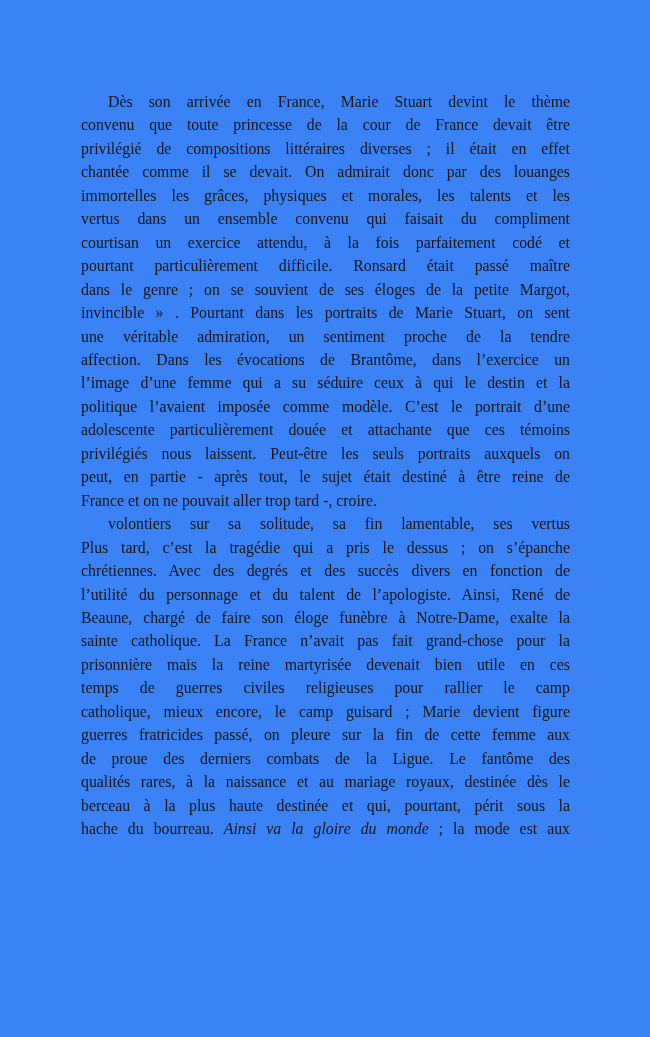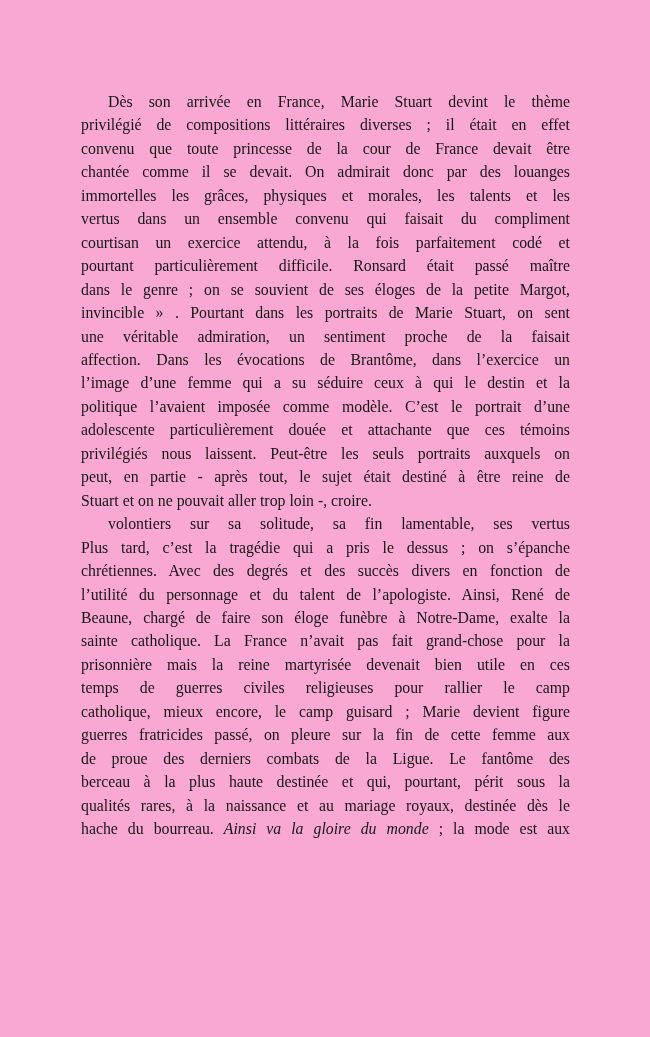--- a/index.html
+++ b/index.html
@@ -4,21 +4,21 @@
 <style>
   html, body {
     margin: 0;
     padding: 0;
     background: #ffffff;
   }
   .page {
     position: relative;
     width: 650px;
     height: 1037px;
-    background: #f9a8d4;
+    background: #3b82f6;
     overflow: hidden;
     font-family: "Liberation Serif", "DejaVu Serif", serif;
     color: #161616;
   }
   .text-block {
     position: absolute;
     left: 81px;
     top: 90px;
     width: 489px;
     font-size: 15.8px;
@@ -42,48 +42,48 @@
     font-style: italic;
   }
 </style>
 </head>
 <body>
 
 <div class="page">
   <div class="text-block">
       <div class="paragraph">
         <div class="line"><span>Dès son arrivée en France, Marie Stuart devint le thème</span></div>
+        <div class="line"><span>convenu que toute princesse de la cour de France devait être</span></div>
         <div class="line"><span>privilégié de compositions littéraires diverses ; il était en effet</span></div>
-        <div class="line"><span>convenu que toute princesse de la cour de France devait être</span></div>
         <div class="line"><span>chantée comme il se devait. On admirait donc par des louanges</span></div>
         <div class="line"><span>immortelles les grâces, physiques et morales, les talents et les</span></div>
         <div class="line"><span>vertus dans un ensemble convenu qui faisait du compliment</span></div>
         <div class="line"><span>courtisan un exercice attendu, à la fois parfaitement codé et</span></div>
         <div class="line"><span>pourtant particulièrement difficile. Ronsard était passé maître</span></div>
         <div class="line"><span>dans le genre ; on se souvient de ses éloges de la petite Margot,</span></div>
         <div class="line"><span>invincible » . Pourtant dans les portraits de Marie Stuart, on sent</span></div>
-        <div class="line"><span>une véritable admiration, un sentiment proche de la faisait</span></div>
+        <div class="line"><span>une véritable admiration, un sentiment proche de la tendre</span></div>
         <div class="line"><span>affection. Dans les évocations de Brantôme, dans l’exercice un</span></div>
         <div class="line"><span>l’image d’une femme qui a su séduire ceux à qui le destin et la</span></div>
         <div class="line"><span>politique l’avaient imposée comme modèle. C’est le portrait d’une</span></div>
         <div class="line"><span>adolescente particulièrement douée et attachante que ces témoins</span></div>
         <div class="line"><span>privilégiés nous laissent. Peut-être les seuls portraits auxquels on</span></div>
         <div class="line"><span>peut, en partie - après tout, le sujet était destiné à être reine de</span></div>
-        <div class="line no-fill"><span>Stuart et on ne pouvait aller trop loin -, croire.</span></div>
+        <div class="line no-fill"><span>France et on ne pouvait aller trop tard -, croire.</span></div>
       </div>
       <div class="paragraph">
         <div class="line"><span>volontiers sur sa solitude, sa fin lamentable, ses vertus</span></div>
         <div class="line"><span>Plus tard, c’est la tragédie qui a pris le dessus ; on s’épanche</span></div>
         <div class="line"><span>chrétiennes. Avec des degrés et des succès divers en fonction de</span></div>
         <div class="line"><span>l’utilité du personnage et du talent de l’apologiste. Ainsi, René de</span></div>
         <div class="line"><span>Beaune, chargé de faire son éloge funèbre à Notre-Dame, exalte la</span></div>
         <div class="line"><span>sainte catholique. La France n’avait pas fait grand-chose pour la</span></div>
         <div class="line"><span>prisonnière mais la reine martyrisée devenait bien utile en ces</span></div>
         <div class="line"><span>temps de guerres civiles religieuses pour rallier le camp</span></div>
         <div class="line"><span>catholique, mieux encore, le camp guisard ; Marie devient figure</span></div>
         <div class="line"><span>guerres fratricides passé, on pleure sur la fin de cette femme aux</span></div>
         <div class="line"><span>de proue des derniers combats de la Ligue. Le fantôme des</span></div>
+        <div class="line"><span>qualités rares, à la naissance et au mariage royaux, destinée dès le</span></div>
         <div class="line"><span>berceau à la plus haute destinée et qui, pourtant, périt sous la</span></div>
-        <div class="line"><span>qualités rares, à la naissance et au mariage royaux, destinée dès le</span></div>
         <div class="line"><span>hache du bourreau. </span><em>Ainsi va la gloire du monde</em><span> ; la mode est aux</span></div>
       </div>
     </div>
 </div>
 
 </body></html>

